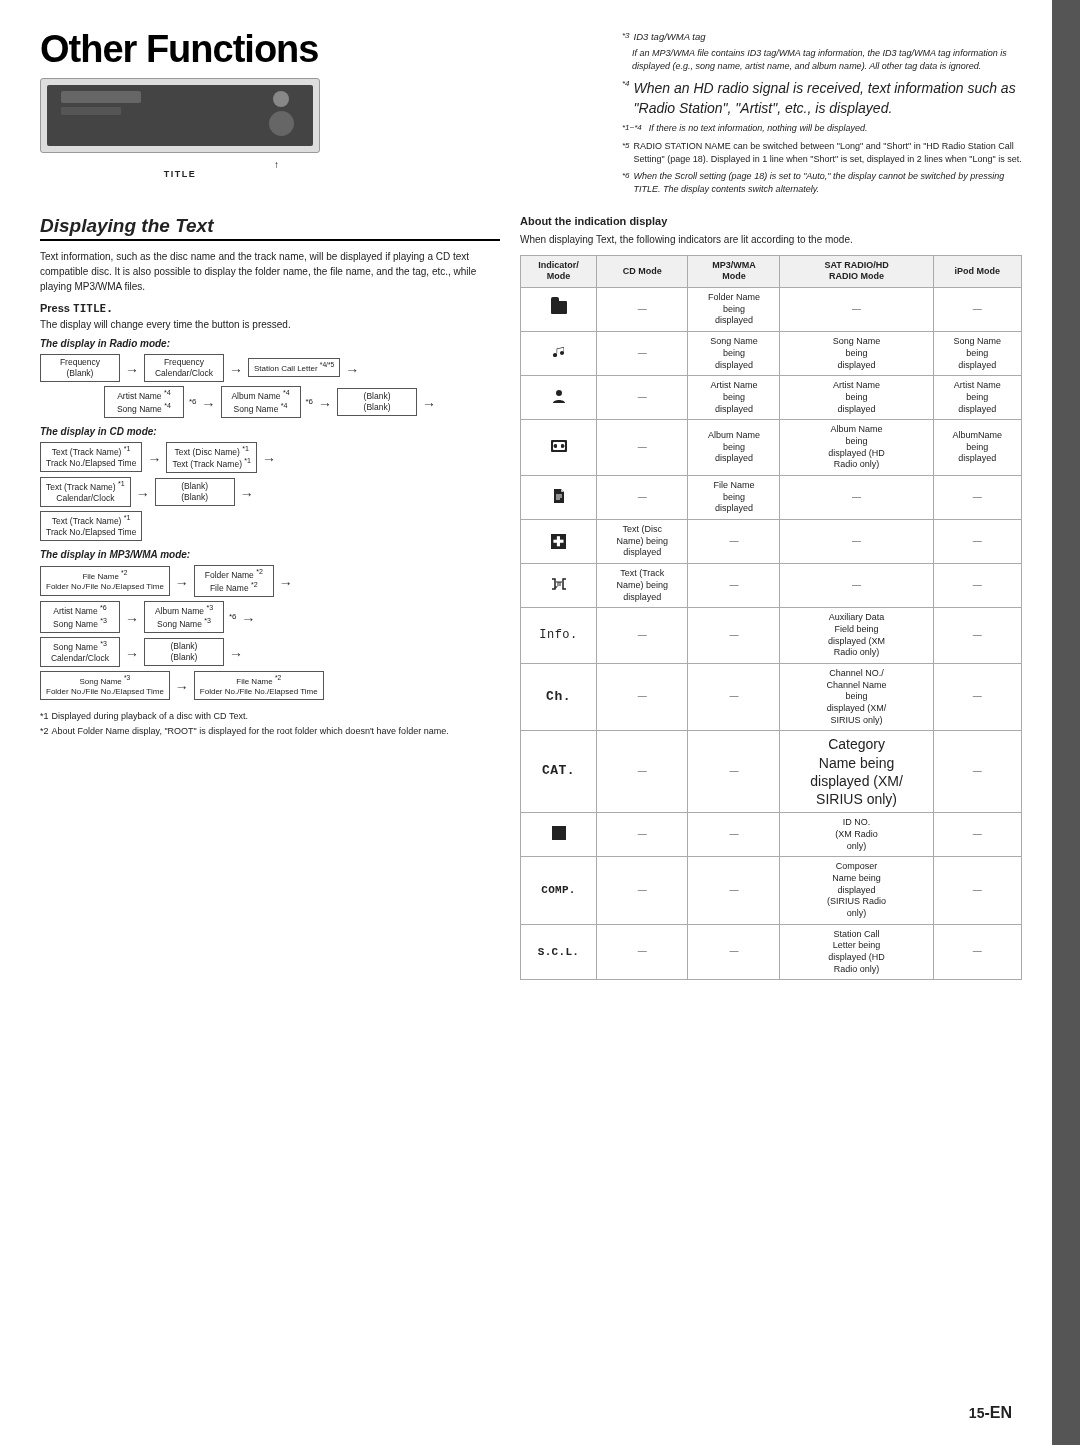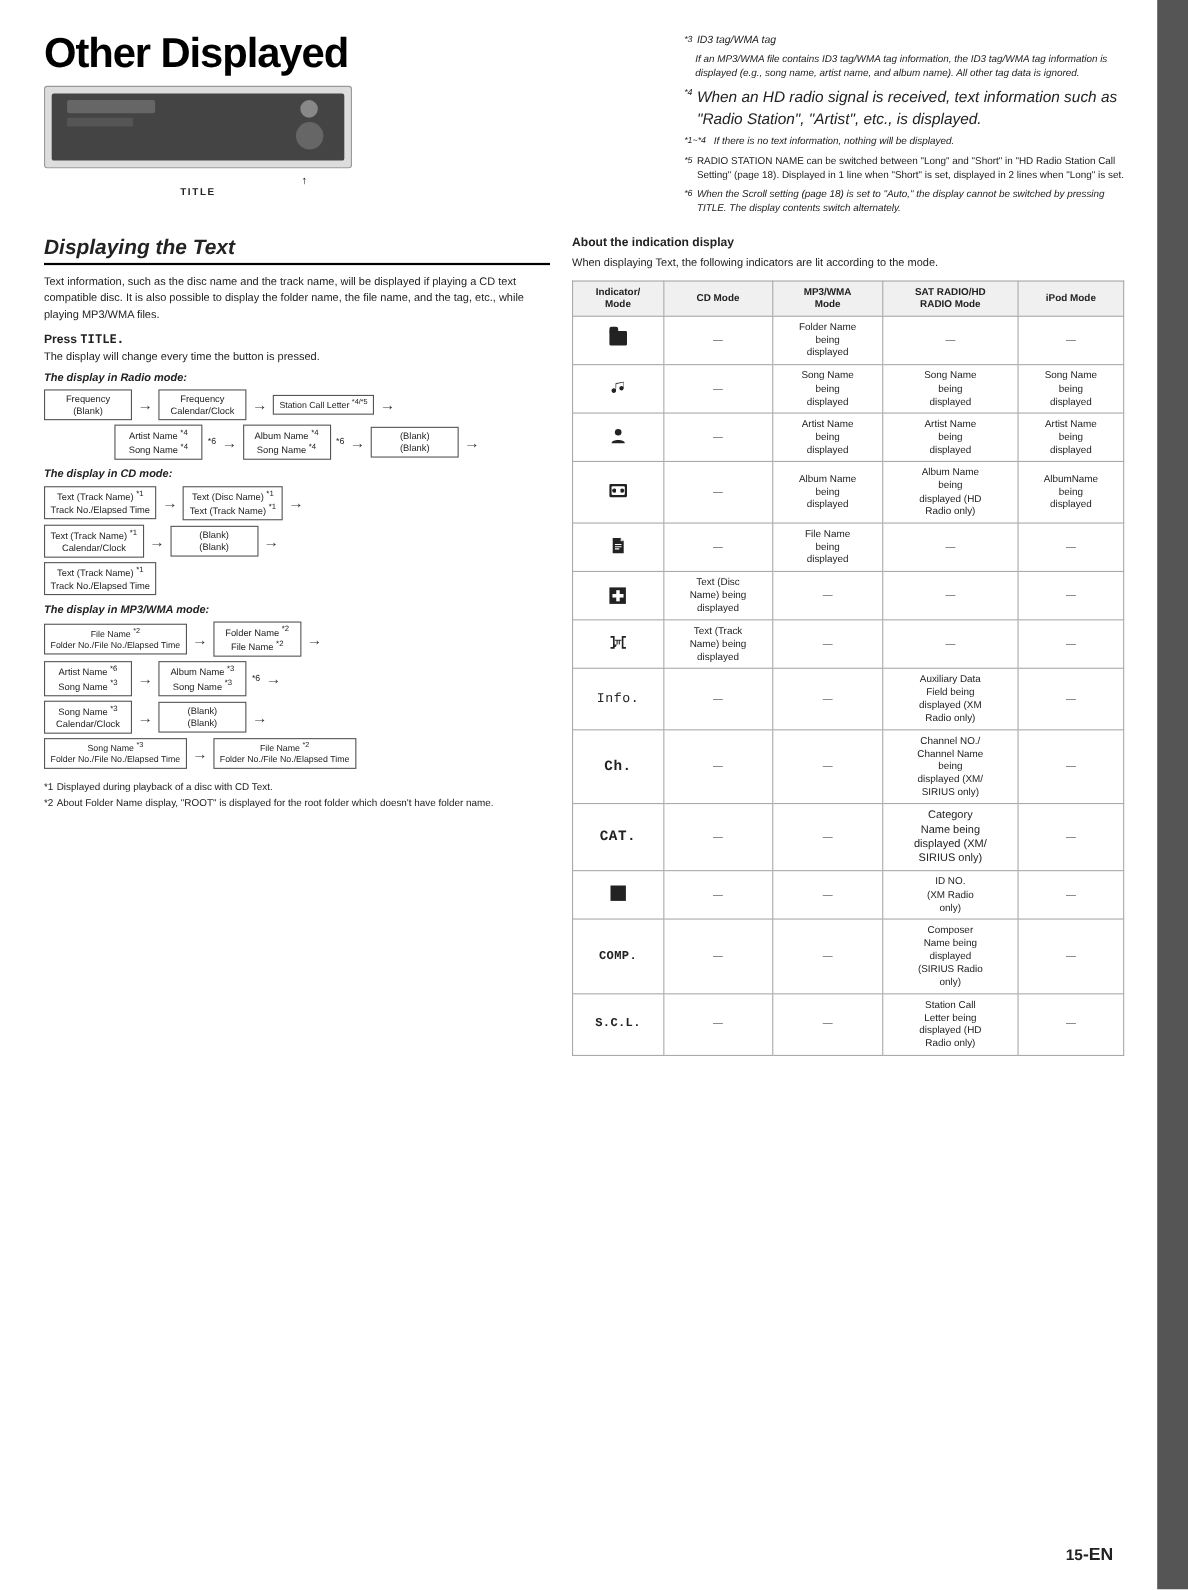--- a/index.html
+++ b/index.html
@@ -236,21 +236,21 @@
     }
   </style>
 </head>
 <body>
 
 <div class="page-container">
   <div class="main-content">
 
     <div class="page-header">
       <div class="title-section">
-        <div class="page-title">Other Displayed</div>
+        <div class="page-title">Other Functions</div>
 
         <div style="position:relative; width:280px; height:75px; background:#ddd; border:1px solid #999; border-radius:3px; margin-bottom:4px;">
           <div style="position:absolute; top:6px; left:6px; right:6px; bottom:6px; background:#444; border-radius:2px;"></div>
           <div style="position:absolute; top:12px; left:20px; width:80px; height:12px; background:#666; border-radius:2px;"></div>
           <div style="position:absolute; top:28px; left:20px; width:60px; height:8px; background:#555; border-radius:1px;"></div>
           <div style="position:absolute; top:12px; right:30px; width:16px; height:16px; background:#888; border-radius:50%;"></div>
           <div style="position:absolute; top:32px; right:25px; width:25px; height:25px; background:#666; border-radius:50%;"></div>
 
           <div style="position:absolute; bottom:-18px; right:40px; font-size:10px; color:#000;">↑</div>
         </div>
@@ -509,21 +509,21 @@
               <td style="font-size:9px; line-height:1.3;">Channel NO./<br>Channel Name<br>being<br>displayed (XM/<br>SIRIUS only)</td>
               <td class="dash-cell">—</td>
             </tr>
 
             <tr>
               <td class="icon-cell">
                 <span style="font-size:13px; font-weight:900; font-family:'Courier New',monospace; letter-spacing:0.5px;">CAT.</span>
               </td>
               <td class="dash-cell">—</td>
               <td class="dash-cell">—</td>
-              <td style="font-size:10px; line-height:1.3;">Category<br>Name being<br>displayed (XM/<br>SIRIUS only)</td>
+              <td style="font-size:14px; line-height:1.3;">Category<br>Name being<br>displayed (XM/<br>SIRIUS only)</td>
               <td class="dash-cell">—</td>
             </tr>
 
             <tr>
               <td class="icon-cell">
                 <div style="width:14px; height:14px; background:#222; display:inline-block;"></div>
               </td>
               <td class="dash-cell">—</td>
               <td class="dash-cell">—</td>
               <td style="font-size:9px; line-height:1.3;">ID NO.<br>(XM Radio<br>only)</td>

